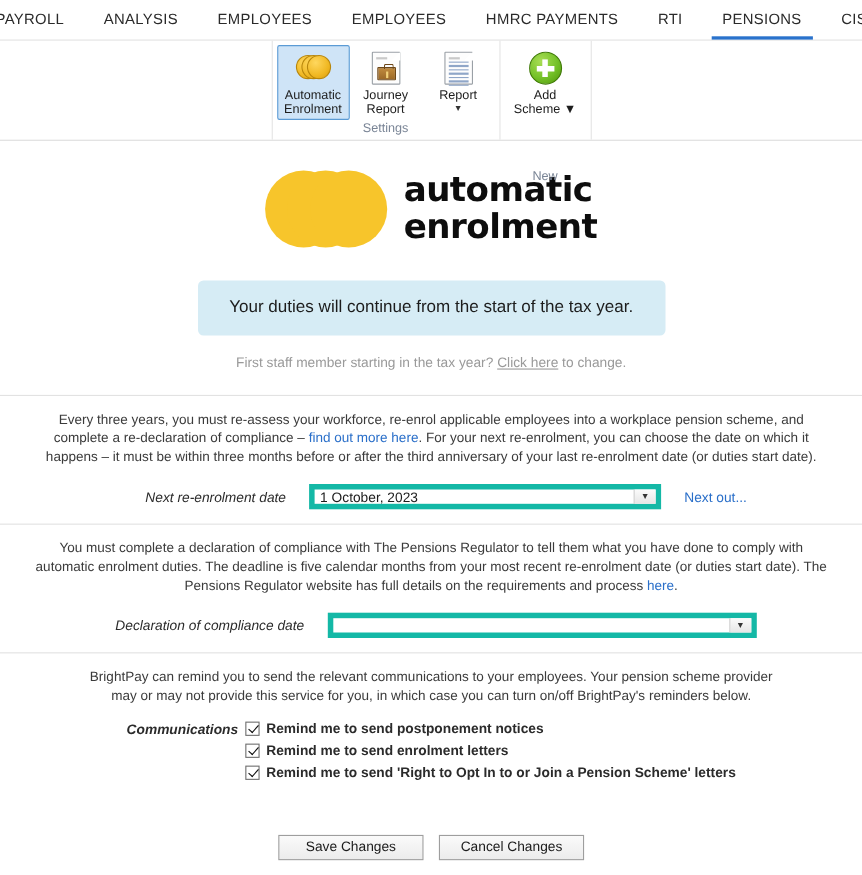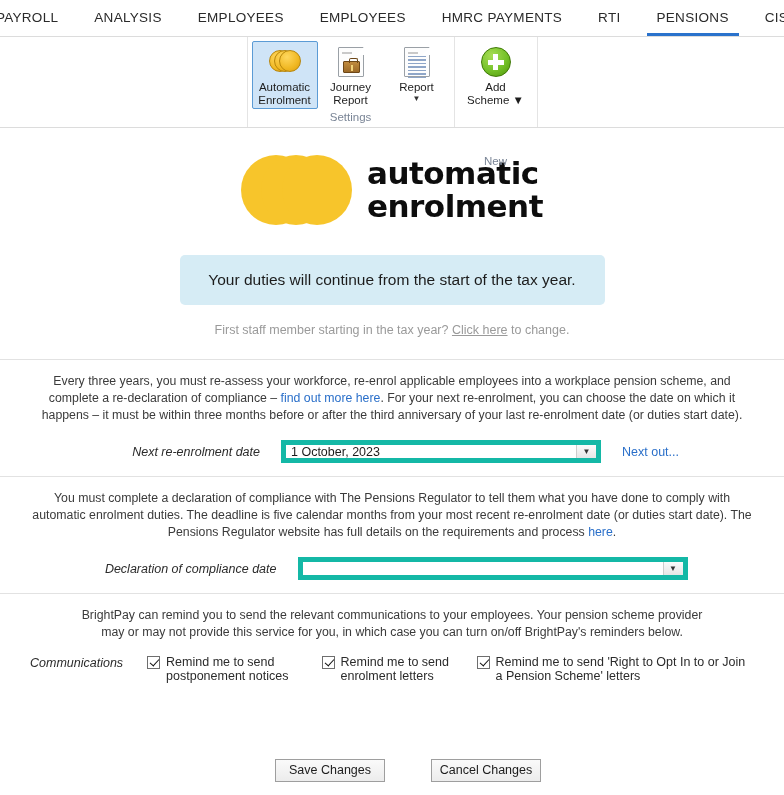--- a/index.html
+++ b/index.html
@@ -277,31 +277,32 @@
     font-size: 12.5px;
     color: #2a6fc9;
     cursor: pointer;
     white-space: nowrap;
   }
 
   .check-block {
     display: flex;
     justify-content: center;
     margin-top: 14px;
-    gap: 24px;
+    gap: 8px;
+    font-weight: bold;
   }
   .check-label {
     font-size: 12.5px;
     font-style: italic;
     color: #2b2b2b;
     white-space: nowrap;
     padding-top: 1px;
     text-align: right;
   }
-  .check-list { display: flex; flex-direction: row; gap: 6px; }
+  .check-list { display: flex; flex-direction: column; gap: 6px; }
   .check-item { display: flex; align-items: flex-start; gap: 6px; cursor: pointer; }
   .cbox {
     width: 13px; height: 13px;
     border: 1px solid #6e6e6e;
     background: #ffffff;
     position: relative;
     flex: 0 0 auto;
     margin-top: 1px;
   }
   .cbox.checked::after {
@@ -319,29 +320,28 @@
     position: absolute;
     left: 0; right: 0; bottom: 0;
     height: 50px;
     display: flex;
     align-items: center;
     justify-content: center;
     gap: 14px;
     background: #ffffff;
   }
   .btn {
-    width: 110px;
+    width: 132px;
     height: 23px;
     border: 1px solid #9e9e9e;
     background: linear-gradient(#fafafa, #ececec);
     font-size: 12.5px;
     font-family: "Liberation Sans", sans-serif;
     color: #1c1c1c;
     cursor: pointer;
-    margin-left: 32px;
   }
 </style>
 </head>
 <body>
 
 <div class="tabbar">
   <div class="tab">PAYROLL</div>
   <div class="tab">ANALYSIS</div>
   <div class="tab">EMPLOYEES</div>
   <div class="tab">EMPLOYEES</div>

